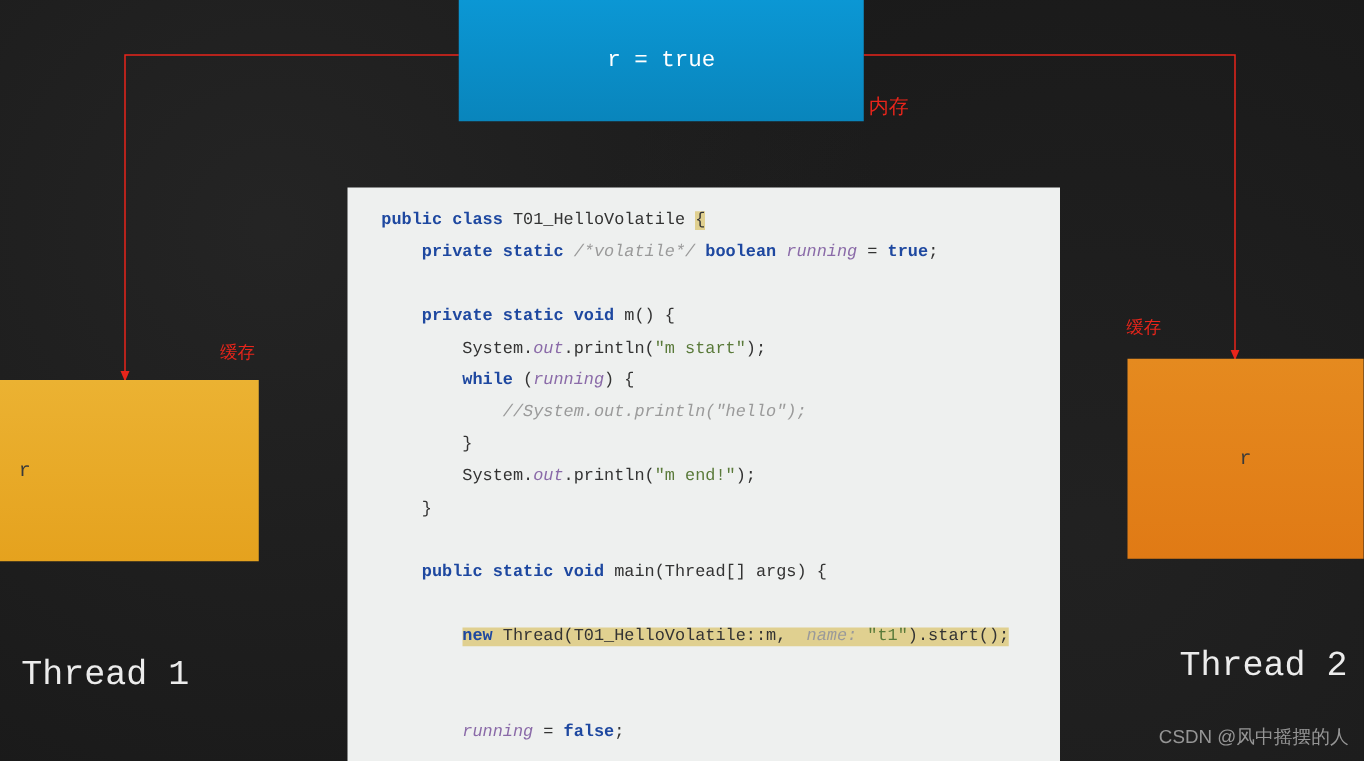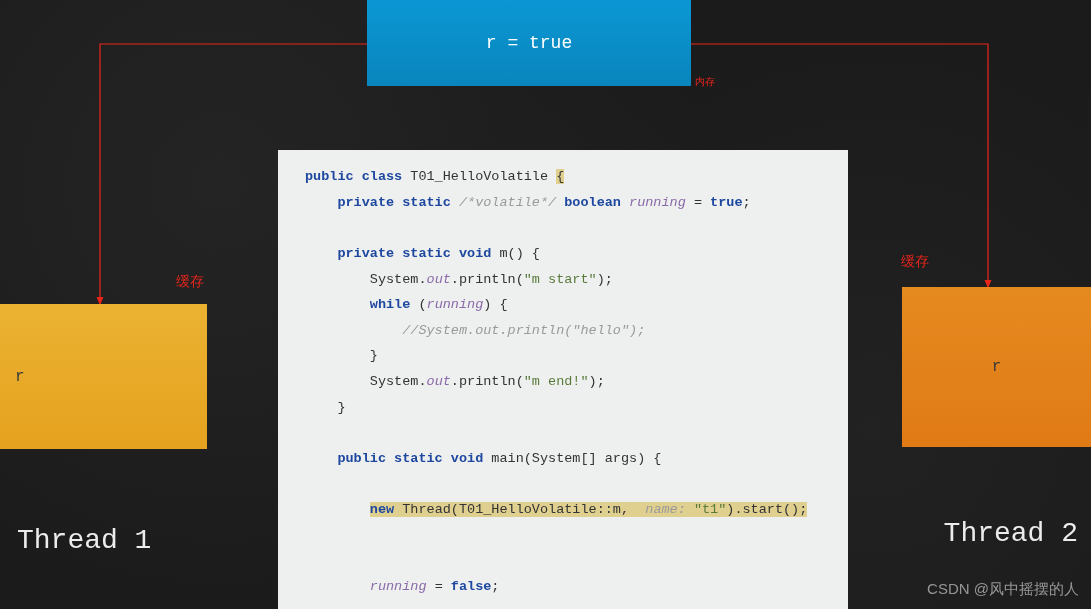--- a/index.html
+++ b/index.html
@@ -17,35 +17,35 @@
       background: linear-gradient(135deg, #222 0%, #1a1a1a 50%, #252525 100%);
       background-image:
         radial-gradient(circle at 20% 30%, rgba(60,60,60,0.3) 0%, transparent 50%),
         radial-gradient(circle at 80% 70%, rgba(50,50,50,0.3) 0%, transparent 50%);
     }
     .memory-box {
       position: absolute;
       left: 367px;
       top: 0px;
       width: 324px;
-      height: 86px;
+      height: 97px;
       background: linear-gradient(180deg, #0b97d4 0%, #0985bc 100%);
       display: flex;
       align-items: center;
       justify-content: center;
       color: #fff;
       font-size: 18px;
       font-family: 'Courier New', monospace;
     }
     .memory-label {
       position: absolute;
       left: 695px;
       top: 75px;
       color: #e8251b;
-      font-size: 10px;
+      font-size: 16px;
       font-family: sans-serif;
     }
     .cache-left {
       position: absolute;
       left: 0;
       top: 304px;
       width: 207px;
       height: 145px;
       background: linear-gradient(180deg, #ebb232 0%, #e5a21e 100%);
       display: flex;
@@ -177,21 +177,21 @@
   <div class="code-line">    <span class="kw">private static</span><span class="cmt"> /*volatile*/ </span><span class="kw">boolean</span><span class="st"> running </span><span>= </span><span class="kw">true</span><span>;</span></div>
   <div class="code-line">&nbsp;</div>
   <div class="code-line">    <span class="kw">private static void</span><span> m() {</span></div>
   <div class="code-line"><span>        System.</span><span class="st">out</span><span>.println(</span><span class="str">"m start"</span><span>);</span></div>
   <div class="code-line">        <span class="kw">while</span><span> (</span><span class="st">running</span><span>) {</span></div>
   <div class="code-line">            <span class="cmt">//System.out.println("hello");</span></div>
   <div class="code-line"><span>        }</span></div>
   <div class="code-line"><span>        System.</span><span class="st">out</span><span>.println(</span><span class="str">"m end!"</span><span>);</span></div>
   <div class="code-line"><span>    }</span></div>
   <div class="code-line">&nbsp;</div>
-  <div class="code-line">    <span class="kw">public static void</span><span> main(System[] args) {</span></div>
+  <div class="code-line">    <span class="kw">public static void</span><span> main(Thread[] args) {</span></div>
   <div class="code-line">&nbsp;</div>
   <div class="code-line">        <span class="hl"><span class="kw">new</span><span> Thread(T01_HelloVolatile::m,  </span><span class="hint">name: </span><span class="str">"t1"</span><span>).start();</span></span></div>
   <div class="code-line">&nbsp;</div>
   <div class="code-line">&nbsp;</div>
   <div class="code-line">        <span class="st">running</span><span> = </span><span class="kw">false</span><span>;</span></div>
 </div>
 
 <div class="watermark">CSDN @风中摇摆的人</div>
 
 </body></html>

